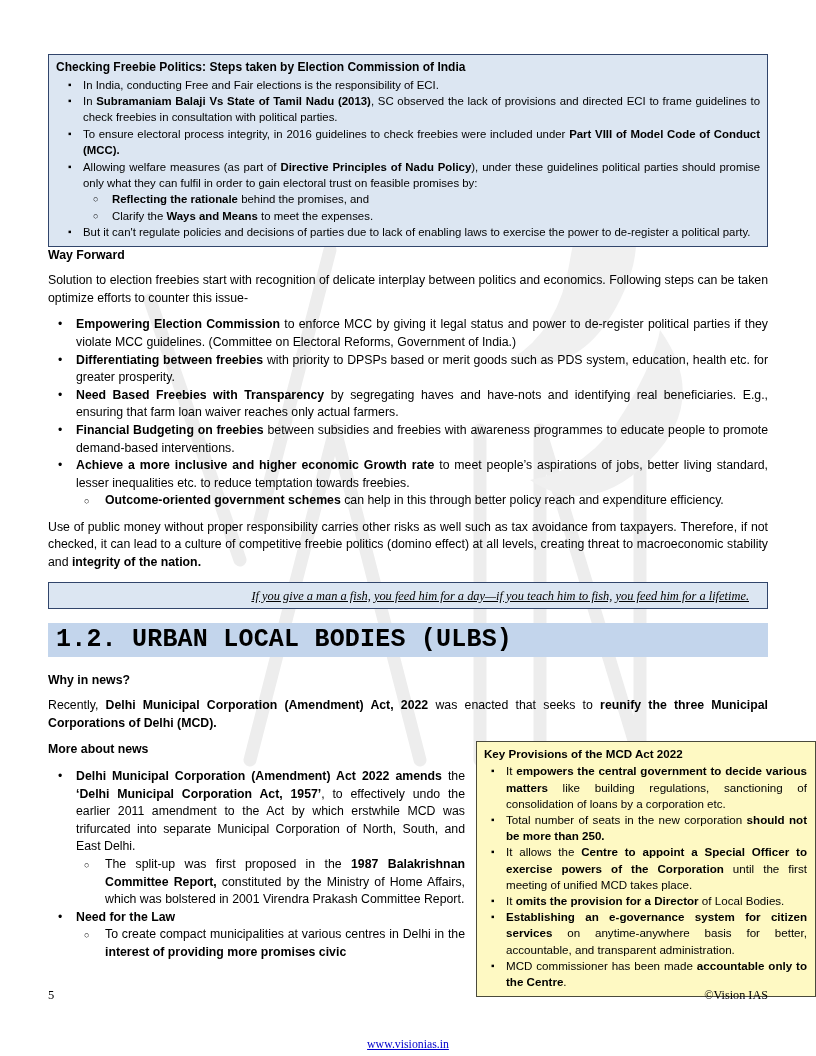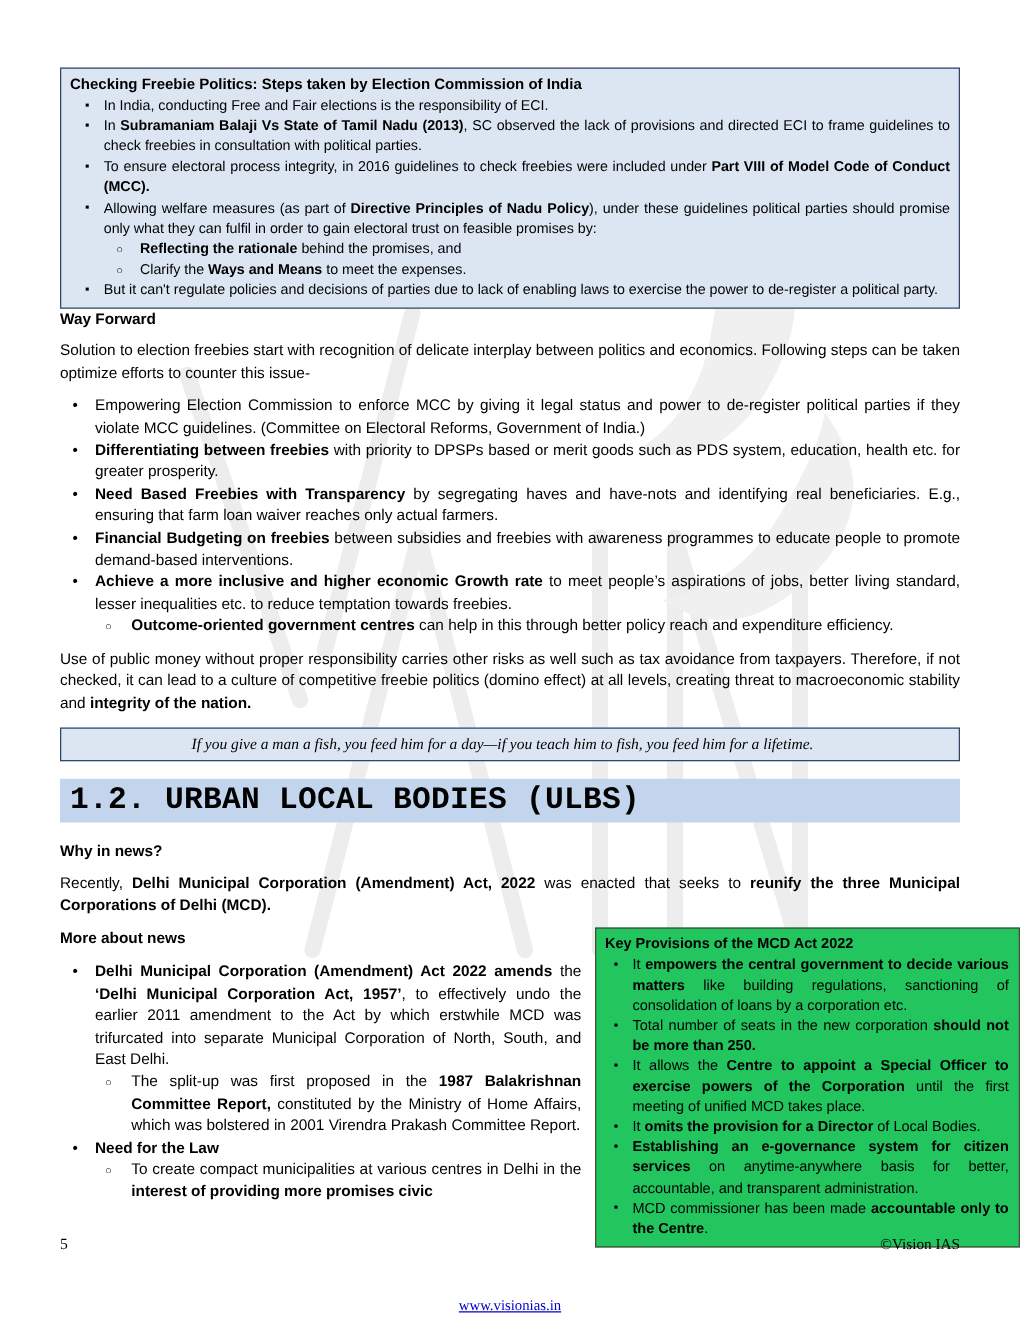--- a/index.html
+++ b/index.html
@@ -108,23 +108,24 @@
   }
   .infobox-blue ul.lvl1 > li { padding-left: 27px; }
   .infobox-blue ul.lvl1 > li > .bul { left: 12px; font-size: 10px; line-height: 16.4px;}
   .infobox-blue ul.lvl2 > li { padding-left: 29px; }
   .infobox-blue ul.lvl2 > li > .bul2 { left: 10px; font-size: 9px; line-height: 17px; }
 
   
   .quotebox {
     border: 1.4px solid #31456b;
     background: #dce6f2;
-    text-align: center;
+    text-align: right;
     padding: 3px 18px 4px 6px;
     margin: 10px 0 14px 0;
+    text-decoration: underline;
   }
   .quotebox .qtext {
     font-family: "Liberation Serif", serif;
     font-style: italic;
     font-size: 12.4px;
     line-height: 16px;
   }
 
   
   .sectionband {
@@ -148,21 +149,21 @@
   .col-left {
     width: 417px;
   }
   .greenbox {
     position: absolute;
     left: 428px;
     top: 0px;
     width: 340px;
     box-sizing: border-box;
     border: 1.3px solid #4a4a3c;
-    background: #22c55e;
+    background: #fef9c3;
     padding: 4px 8px 6px 7px;
   }
   .greenbox .boxtitle {
     font-size: 11.6px;
     font-weight: bold;
     line-height: 16px;
     margin-bottom: 1px;
   }
   .greenbox ul.lvl1 > li {
     font-size: 11.6px;
@@ -240,26 +241,26 @@
             <li><span class="bul2">○</span><span><span style="font-weight: bold;">Reflecting the rationale</span><span> behind the promises, and</span></span></li>
             <li><span class="bul2">○</span><span><span>Clarify the </span><span style="font-weight: bold;">Ways and Means</span><span> to meet the expenses.</span></span></li>
           </ul></li>
         <li><span class="bul">▪</span><span><span>But it can't regulate policies and decisions of parties due to lack of enabling laws to exercise the power to de-register a political party.</span></span></li>
       </ul>
   </div>
 
   <div class="subhead">Way Forward</div>
   <p class="para" id="wf-intro"><span>Solution to election freebies start with recognition of delicate interplay between politics and economics. Following steps can be taken optimize efforts to counter this issue-</span></p>
   <ul class="lvl1" id="wf-list">
-      <li><span class="bul">•</span><span><span style="font-weight: normal;">Empowering Election Commission</span><span> to enforce MCC by giving it legal status and power to de-register political parties if they violate MCC guidelines. (Committee on Electoral Reforms, Government of India.)</span></span></li>
+      <li><span class="bul">•</span><span><span style="font-weight: bold;">Empowering Election Commission</span><span> to enforce MCC by giving it legal status and power to de-register political parties if they violate MCC guidelines. (Committee on Electoral Reforms, Government of India.)</span></span></li>
       <li><span class="bul">•</span><span><span style="font-weight: bold;">Differentiating between freebies</span><span> with priority to DPSPs based or merit goods such as PDS system, education, health etc. for greater prosperity.</span></span></li>
       <li><span class="bul">•</span><span><span style="font-weight: bold;">Need Based Freebies with Transparency</span><span> by segregating haves and have-nots and identifying real beneficiaries. E.g., ensuring that farm loan waiver reaches only actual farmers.</span></span></li>
       <li><span class="bul">•</span><span><span style="font-weight: bold;">Financial Budgeting on freebies</span><span> between subsidies and freebies with awareness programmes to educate people to promote demand-based interventions.</span></span></li>
       <li><span class="bul">•</span><span><span style="font-weight: bold;">Achieve a more inclusive and higher economic Growth rate</span><span> to meet people’s aspirations of jobs, better living standard, lesser inequalities etc. to reduce temptation towards freebies.</span></span><ul class="lvl2">
-          <li><span class="bul2">○</span><span><span style="font-weight: bold;">Outcome-oriented government centres</span><span> can help in this through better policy reach and expenditure efficiency.</span></span></li>
+          <li><span class="bul2">○</span><span><span style="font-weight: bold;">Outcome-oriented government schemes</span><span> can help in this through better policy reach and expenditure efficiency.</span></span></li>
         </ul></li>
     </ul>
   <p class="para" id="wf-closing" style="margin-top:9px;"><span>Use of public money without proper responsibility carries other risks as well such as tax avoidance from taxpayers. Therefore, if not checked, it can lead to a culture of competitive freebie politics (domino effect) at all levels, creating threat to macroeconomic stability and </span><span style="font-weight: bold;">integrity of the nation.</span></p>
 
   <div class="quotebox">
     <span class="qtext">If you give a man a fish, you feed him for a day—if you teach him to fish, you feed him for a lifetime.</span>
   </div>
 
   <div class="sectionband">
     <span class="sectiontitle">1.2. URBAN LOCAL BODIES (ULBS)</span>

